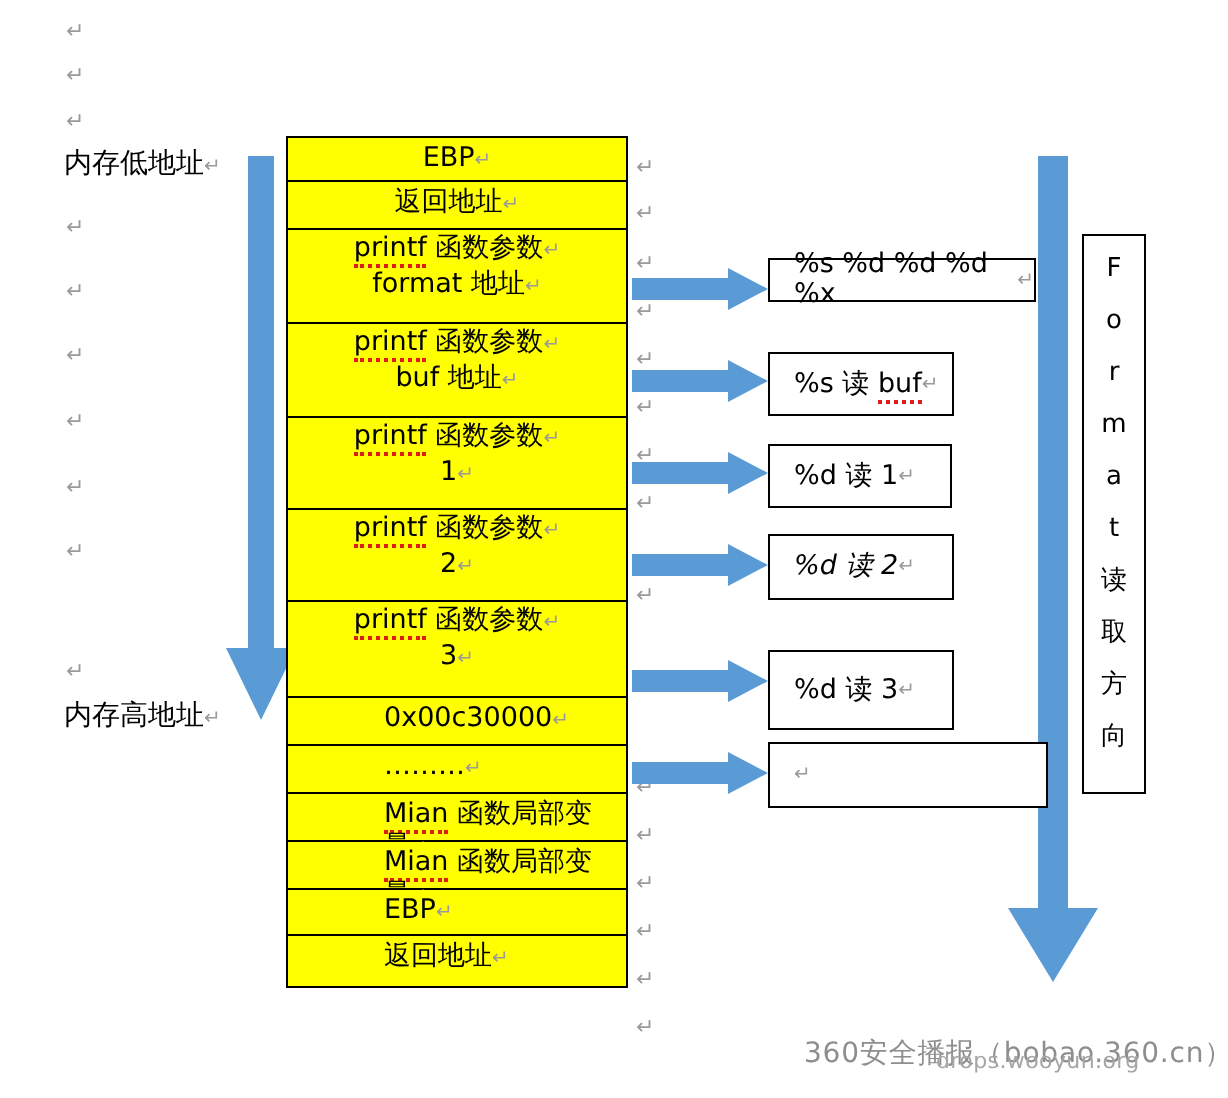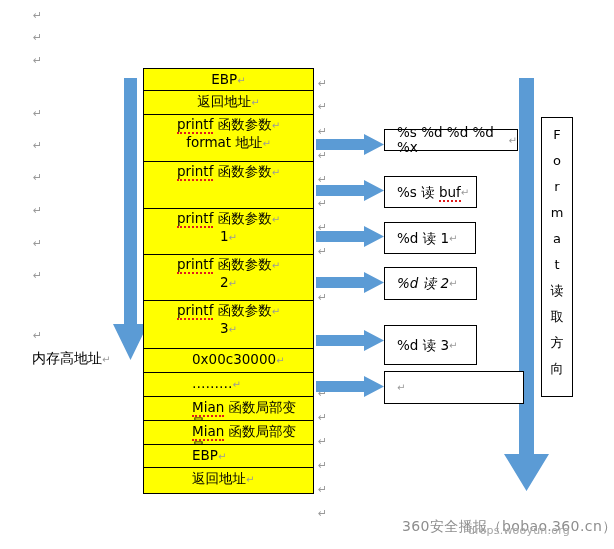--- a/index.html
+++ b/index.html
@@ -145,20 +145,23 @@
   <span class="pilcrow" style="left:33px;  top:32px;">↵</span>
   <span class="pilcrow" style="left:33px;  top:55px;">↵</span>
   <span class="pilcrow" style="left:33px;  top:108px;">↵</span>
   <span class="pilcrow" style="left:33px;  top:140px;">↵</span>
   <span class="pilcrow" style="left:33px;  top:172px;">↵</span>
   <span class="pilcrow" style="left:33px;  top:205px;">↵</span>
   <span class="pilcrow" style="left:33px;  top:238px;">↵</span>
   <span class="pilcrow" style="left:33px;  top:270px;">↵</span>
   <span class="pilcrow" style="left:33px;  top:330px;">↵</span>
 
+  <div class="side-label" style="left:32px; top:74px;">
+    <span>内存低地址</span><span class="cret">↵</span>
+  </div>
   <div class="side-label" style="left:32px; top:350px;">
     <span>内存高地址</span><span class="cret">↵</span>
   </div>
 
   <svg class="arrow-svg" style="left:113px; top:76px;" width="40" height="288">
     <polygon class="abody" points="11,2 24,2 24,248 35,248 17.5,284 0,248 11,248"></polygon>
   </svg>
 
   <div id="stack-table">
 
@@ -170,20 +173,21 @@
       <span>返回地址</span><span class="cret">↵</span>
     </div>
 
     <div class="stack-row two-line" style="height:47px;">
       <span class="l1"><span class="spell">printf</span> 函数参数<span class="cret">↵</span></span>
       <span class="l2"><span>format 地址</span><span class="cret">↵</span></span>
     </div>
 
     <div class="stack-row two-line" style="height:47px;">
       <span class="l1"><span class="spell">printf</span> 函数参数<span class="cret">↵</span></span>
+      <span class="l2"><span>buf 地址</span><span class="cret">↵</span></span>
     </div>
 
     <div class="stack-row two-line" style="height:46px;">
       <span class="l1"><span class="spell">printf</span> 函数参数<span class="cret">↵</span></span>
       <span class="l2"><span>1</span><span class="cret">↵</span></span>
     </div>
 
     <div class="stack-row two-line" style="height:46px;">
       <span class="l1"><span class="spell">printf</span> 函数参数<span class="cret">↵</span></span>
       <span class="l2"><span>2</span><span class="cret">↵</span></span>

